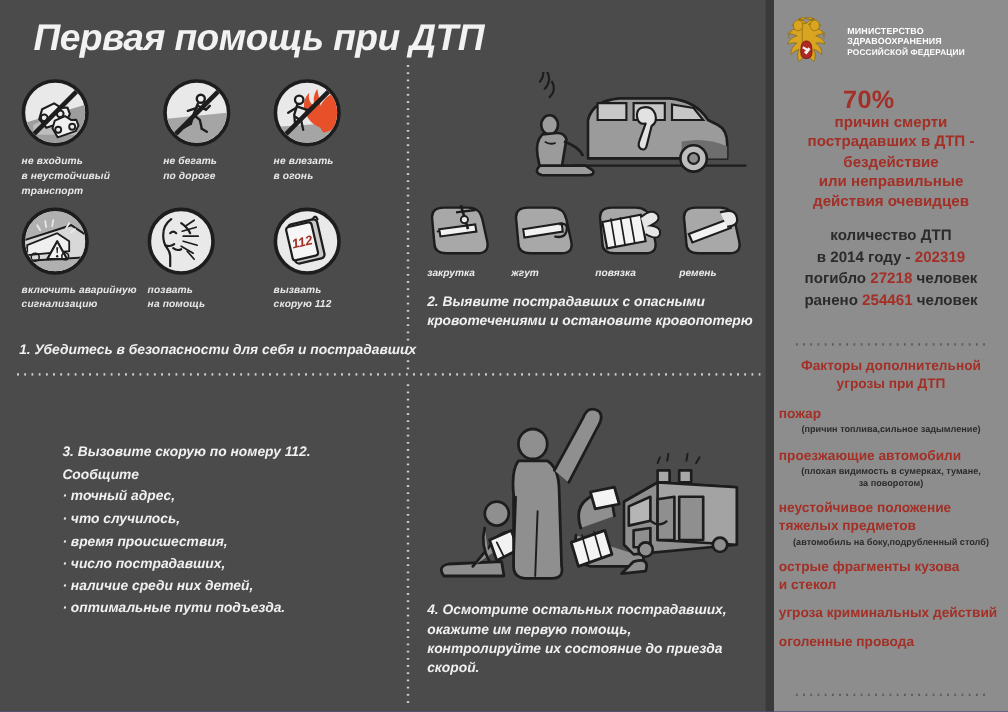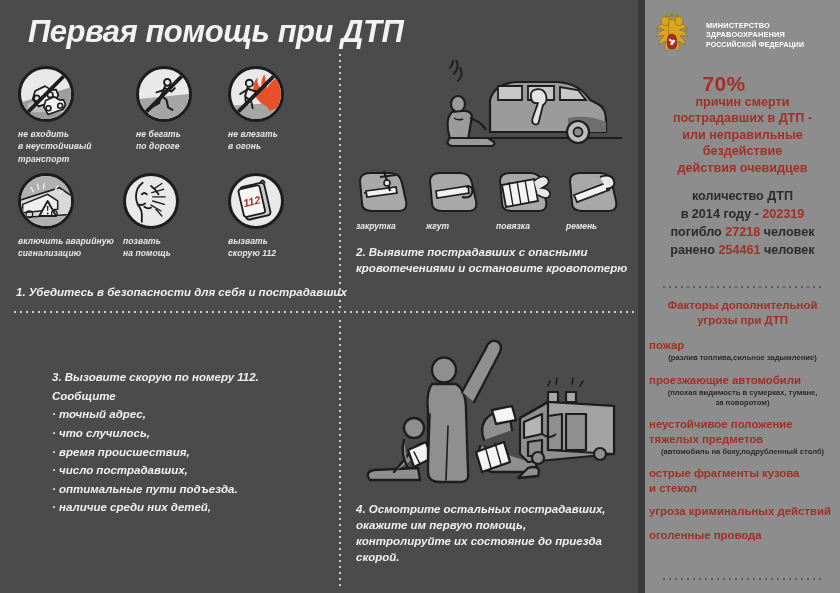--- a/index.html
+++ b/index.html
@@ -330,22 +330,22 @@
       </div>
     </div>
 
     <div class="sec3">
       <div class="line">3. Вызовите скорую по номеру 112.</div>
       <div class="line">Сообщите</div>
       <div class="line">· точный адрес,</div>
       <div class="line">· что случилось,</div>
       <div class="line">· время происшествия,</div>
       <div class="line">· число пострадавших,</div>
+      <div class="line">· наличие среди них детей,</div>
       <div class="line">· оптимальные пути подъезда.</div>
-      <div class="line">· наличие среди них детей,</div>
     </div>
 
     <div class="sec4">
       <div class="rescue">
         <svg viewBox="0 0 280 175" width="280" height="175">
           <g stroke="#1d1d1d" stroke-width="2.3" stroke-linejoin="round" stroke-linecap="round">
 
             <path d="M18 158 Q12 150 22 148 L66 146 L68 158 Z" fill="#8f8f8f"></path>
             <path d="M42 150 L62 126 Q70 118 80 124" fill="#8f8f8f"></path>
             <ellipse cx="62" cy="106" rx="10" ry="10" fill="#8f8f8f"></ellipse>
@@ -428,43 +428,43 @@
         <div>МИНИСТЕРСТВО</div>
         <div>ЗДРАВООХРАНЕНИЯ</div>
         <div class="l3">РОССИЙСКОЙ ФЕДЕРАЦИИ</div>
       </div>
     </div>
 
     <div class="sb-red big70">70%</div>
     <div class="sb-red block70">
       <div>причин смерти</div>
       <div>пострадавших в ДТП -</div>
+      <div>бездействие</div>
       <div>или неправильные</div>
-      <div>бездействие</div>
       <div>действия очевидцев</div>
     </div>
 
     <div class="stats">
       <div class="lbl">количество ДТП</div>
       <div><span class="lbl">в 2014 году - </span><span class="num">202319</span></div>
       <div><span class="lbl">погибло </span><span class="num">27218</span><span class="lbl"> человек</span></div>
       <div><span class="lbl">ранено </span><span class="num">254461</span><span class="lbl"> человек</span></div>
     </div>
 
     <div class="dots-sb dots1"></div>
 
     <div class="sb-red factors-title">
       <div>Факторы дополнительной</div>
       <div>угрозы при ДТП</div>
     </div>
 
     <div class="factors">
       <div>
         <div class="f-main">пожар</div>
-        <div class="f-sub">(разлив топлива,сильное задымление)</div>
+        <div class="f-sub">(причин топлива,сильное задымление)</div>
       </div>
       <div class="f-gap"></div>
       <div>
         <div class="f-main">проезжающие автомобили</div>
         <div class="f-sub">(плохая видимость в сумерках, тумане,<br>за поворотом)</div>
       </div>
       <div class="f-gap"></div>
       <div>
         <div class="f-main">неустойчивое положение<br>тяжелых предметов</div>
         <div class="f-sub">(автомобиль на боку,подрубленный столб)</div>

